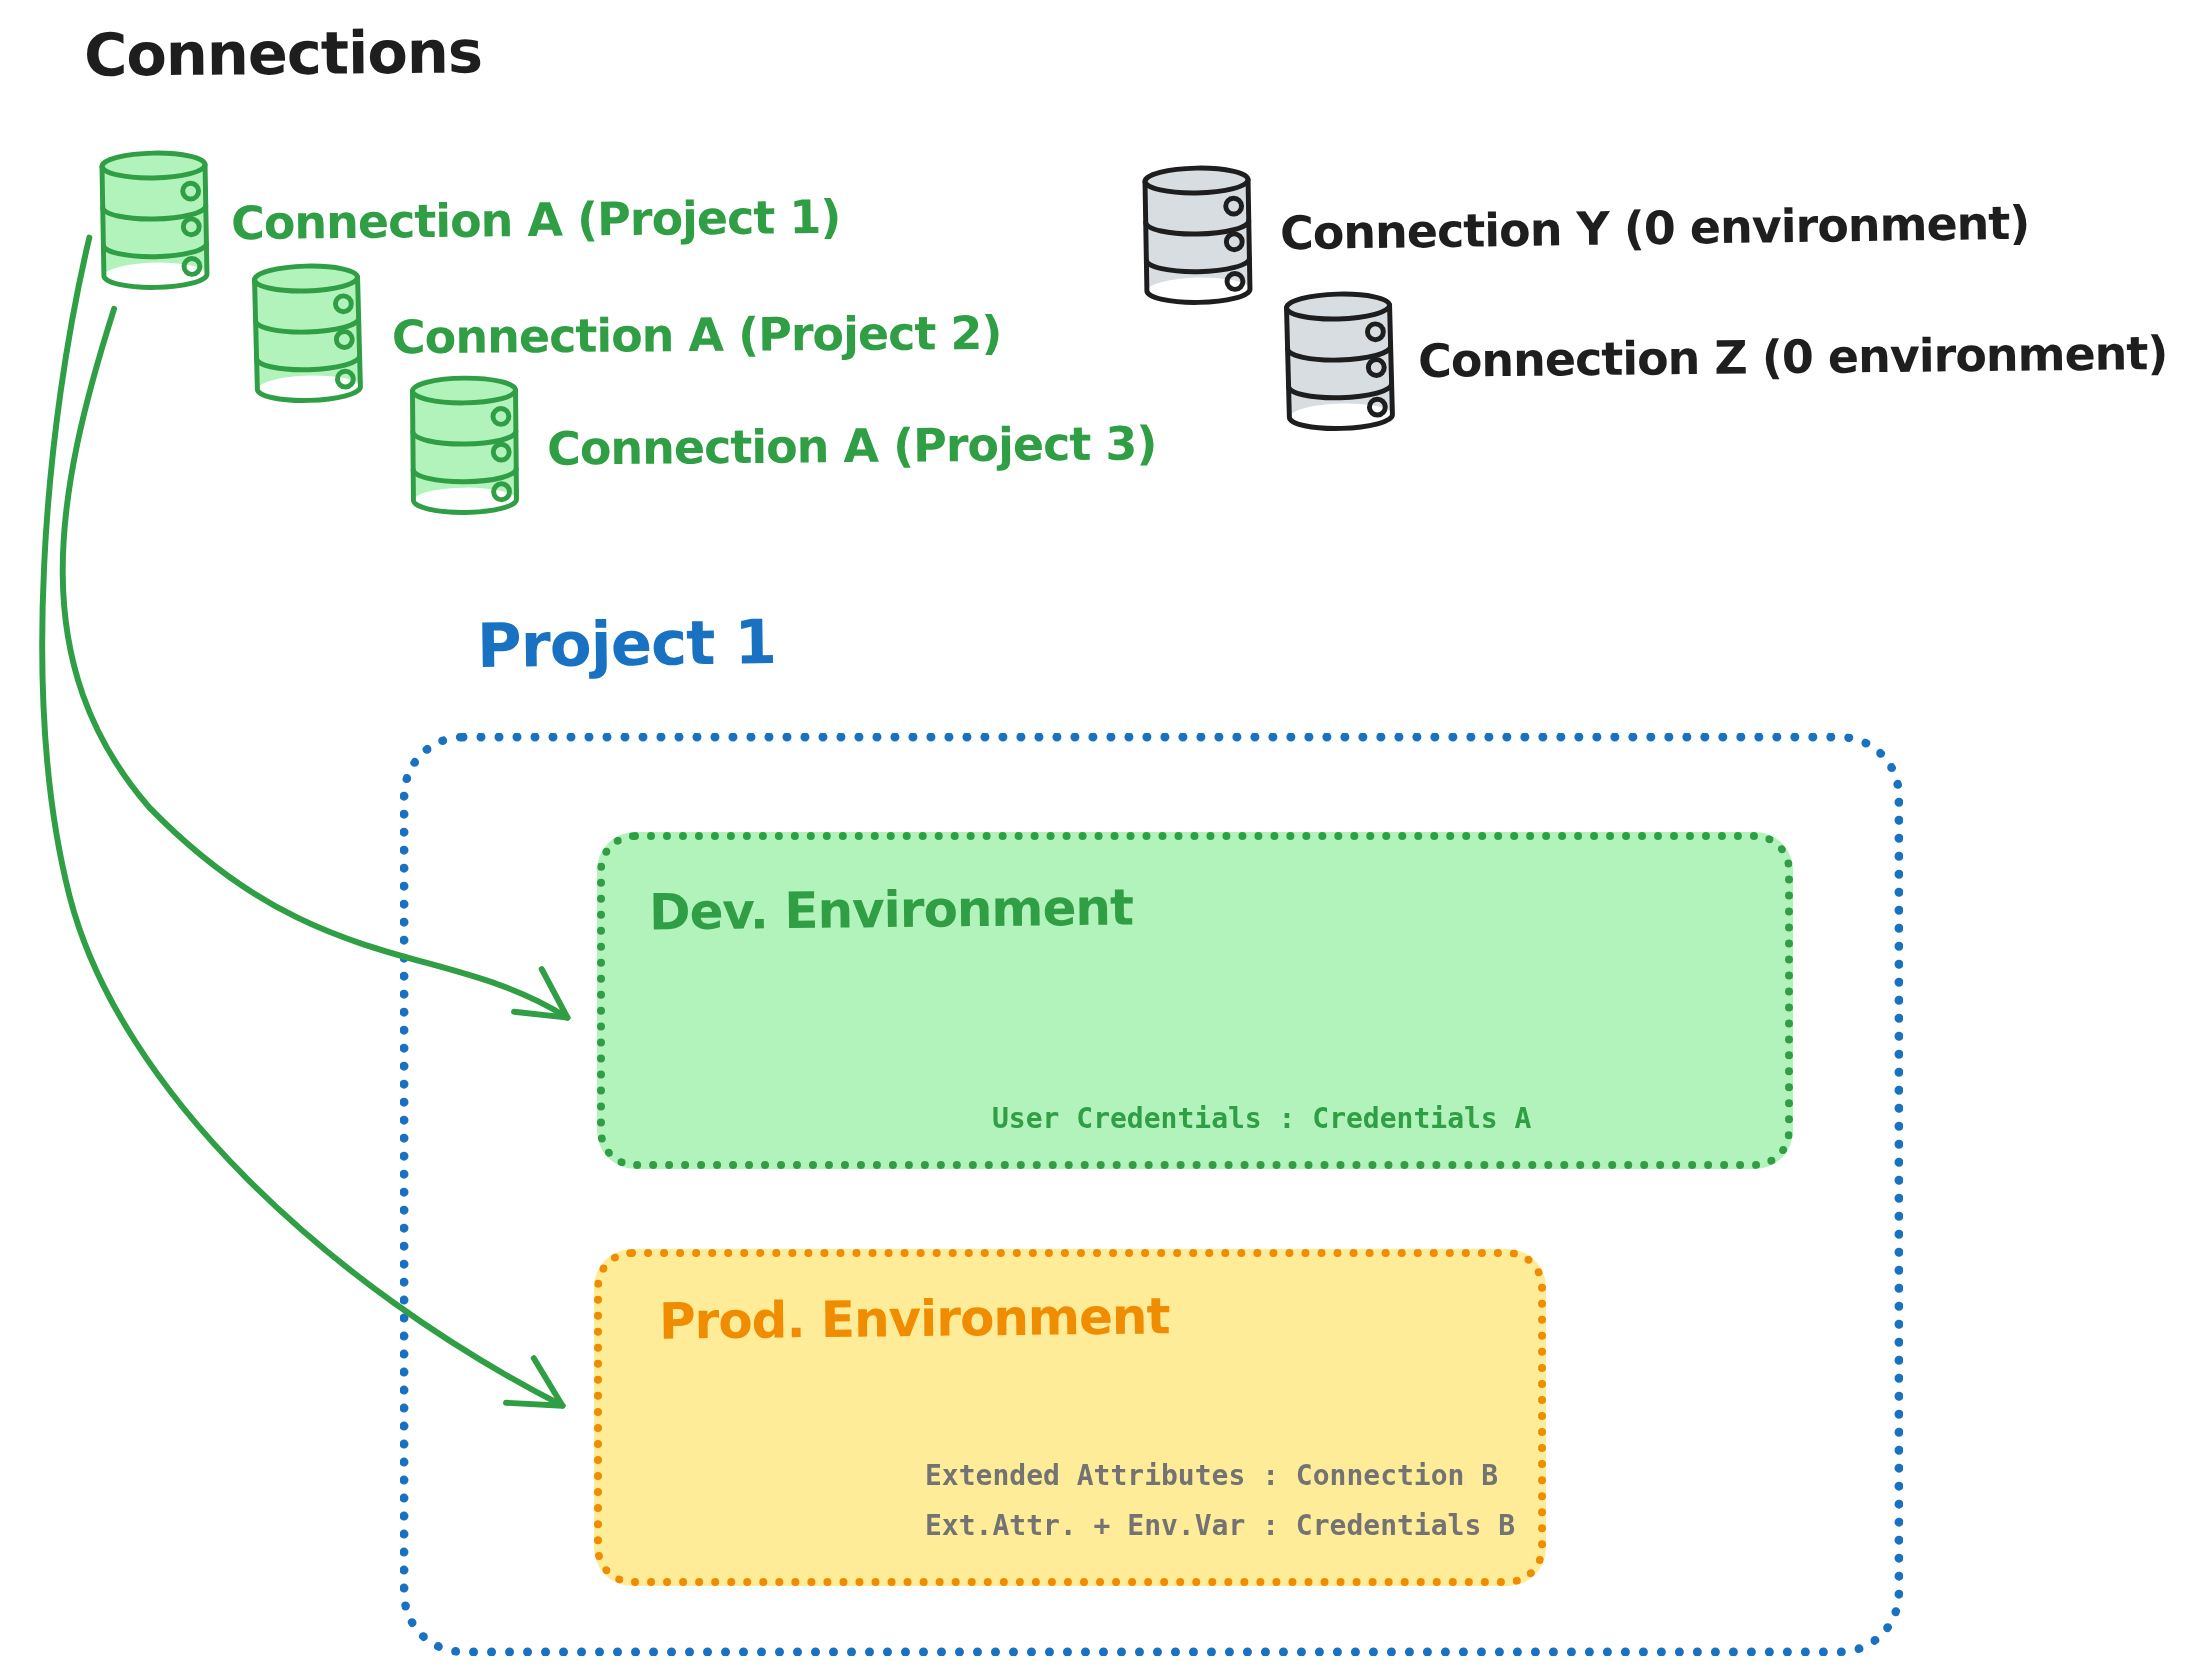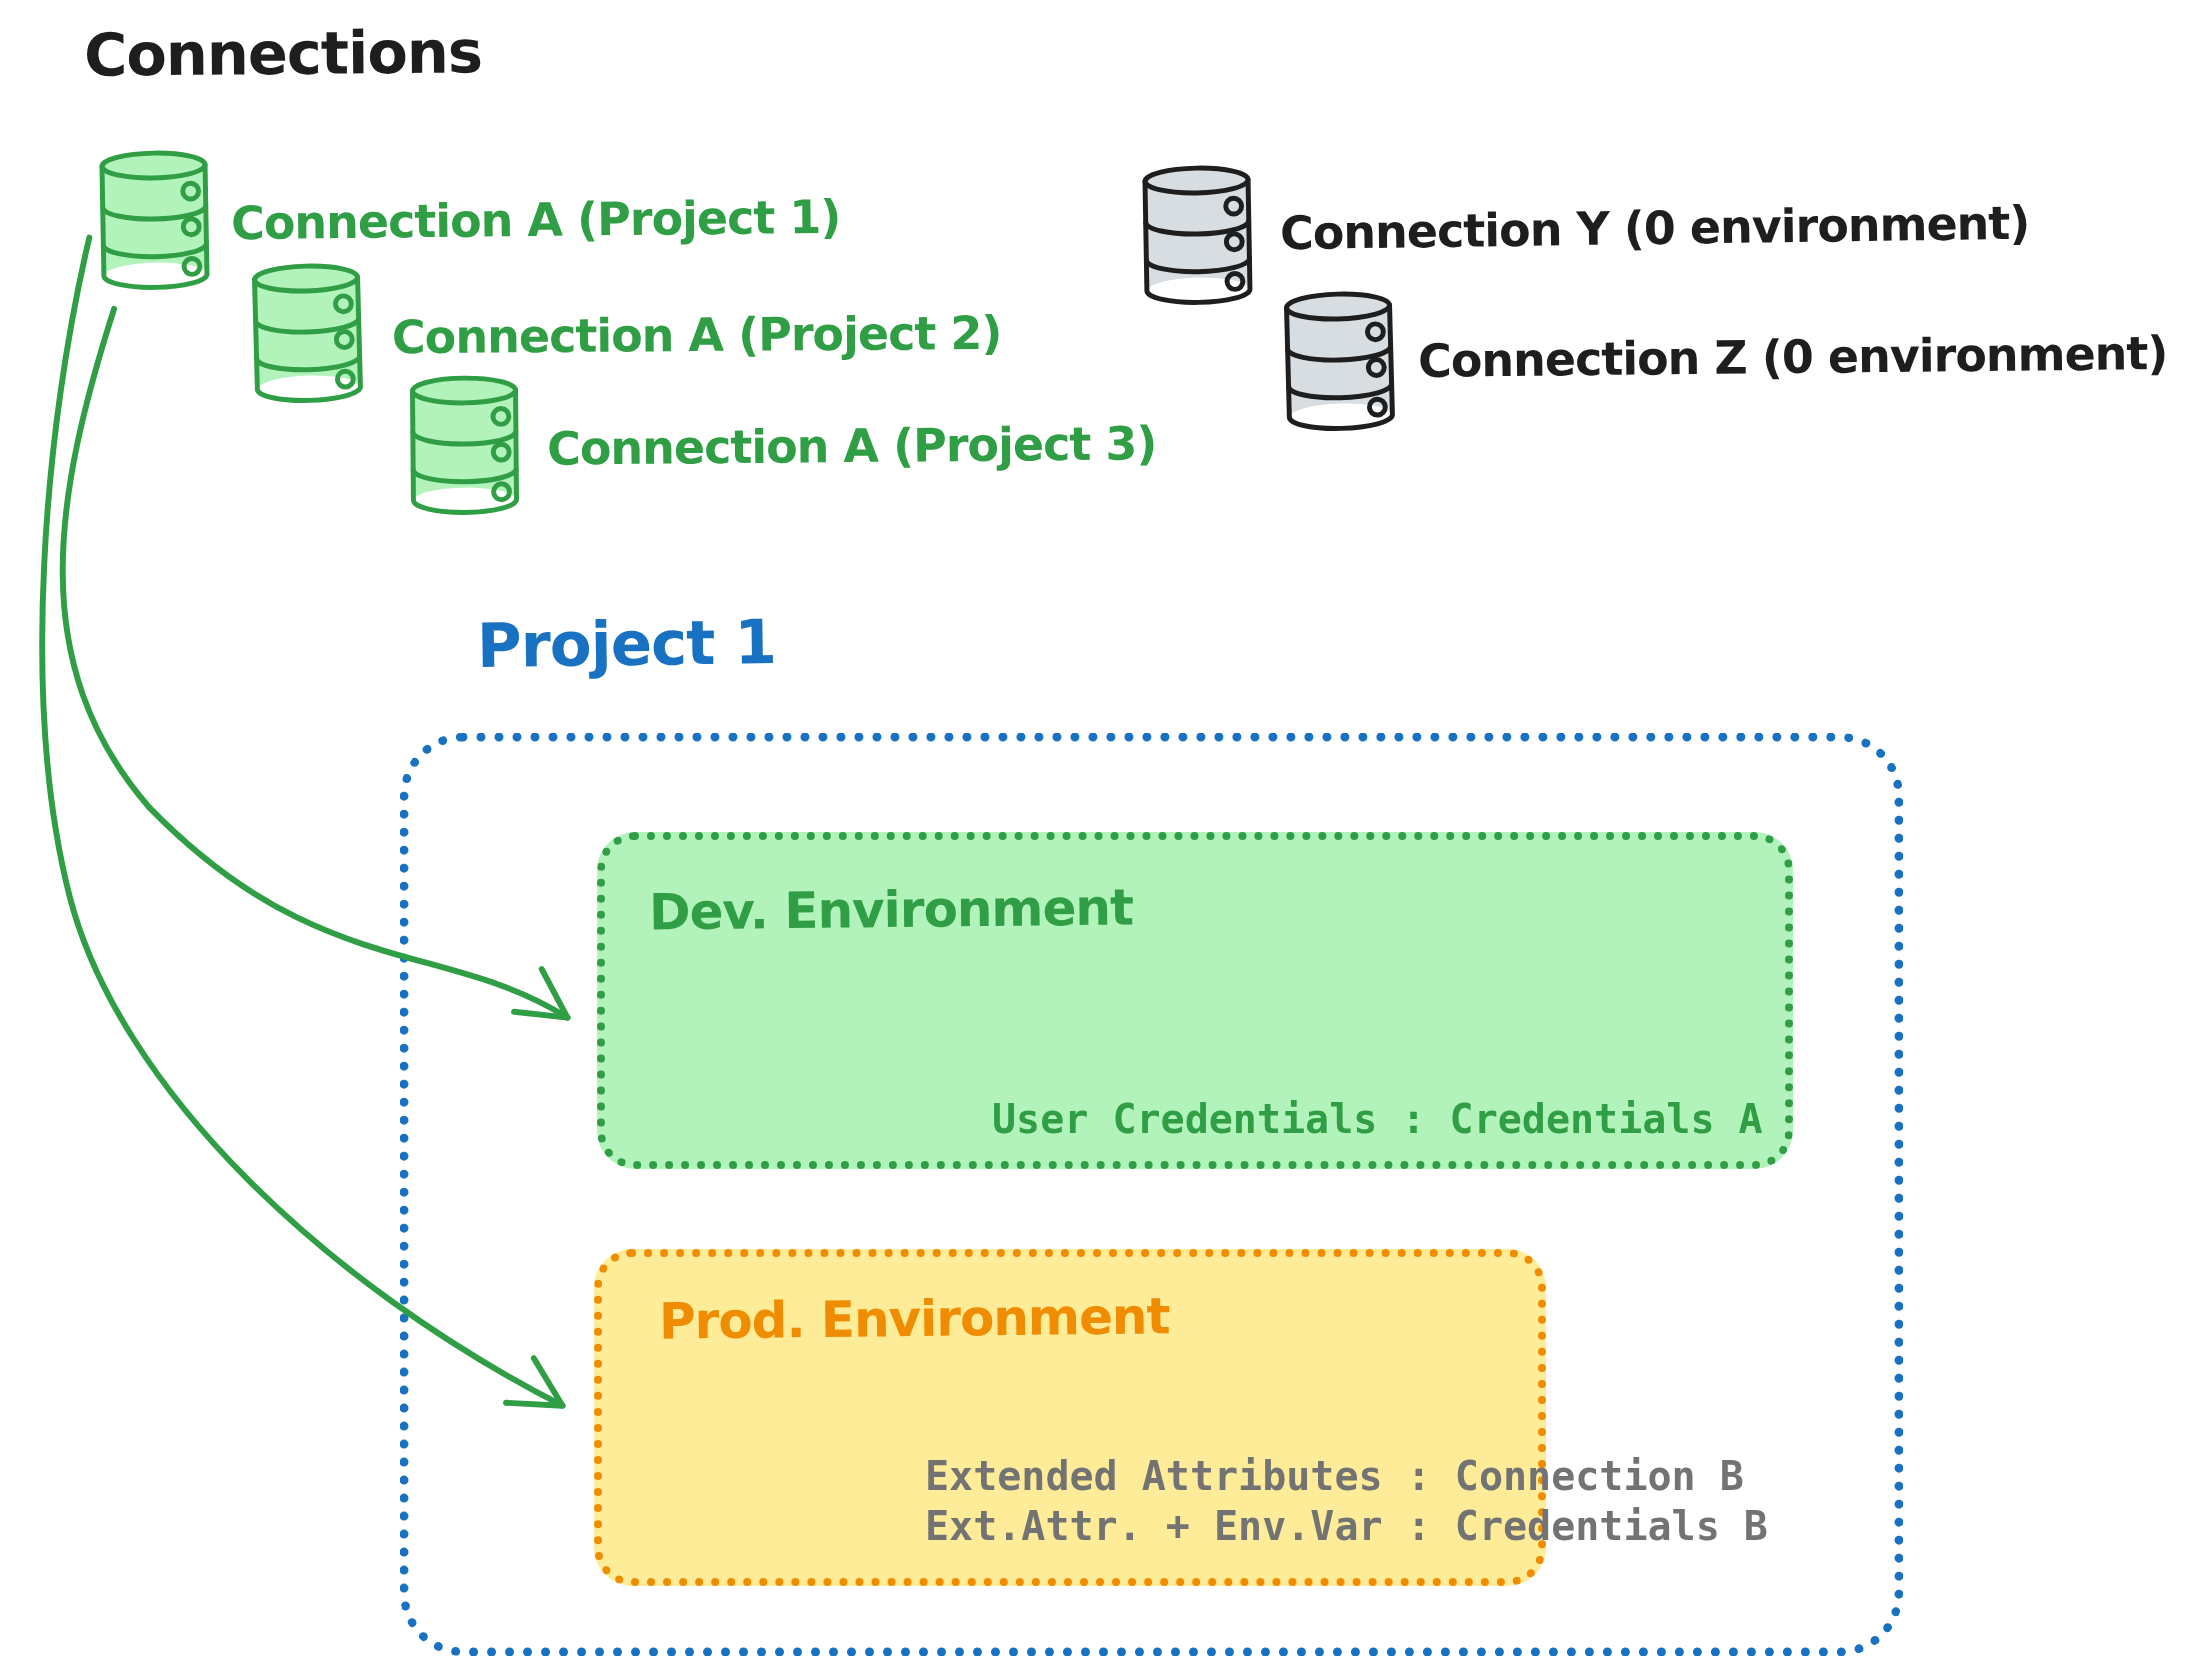--- a/index.html
+++ b/index.html
@@ -85,21 +85,21 @@
   }
   .env-title{
     position:absolute;
     font-size:50px;line-height:57px;
     white-space:nowrap;
   }
   .env-dev .env-title{left:44px;top:42px;color:#2f9e44;transform:rotate(-0.6deg);}
   .env-prod .env-title{left:57px;top:34px;color:#f08c00;transform:rotate(-0.6deg);}
   .env-mappings{
     position:absolute;
-    font-size:40px;line-height:50px;
+    font-size:28px;line-height:50px;
     white-space:pre;
   }
   .env-dev .env-mappings{left:387px;top:254px;color:#2f9e44;}
   .env-prod .env-mappings{left:323px;top:194px;color:#737373;}
 
   
   #arrows{position:absolute;left:0;top:0;width:2212px;height:1674px;pointer-events:none;}
 </style>
 </head>
 <body>

